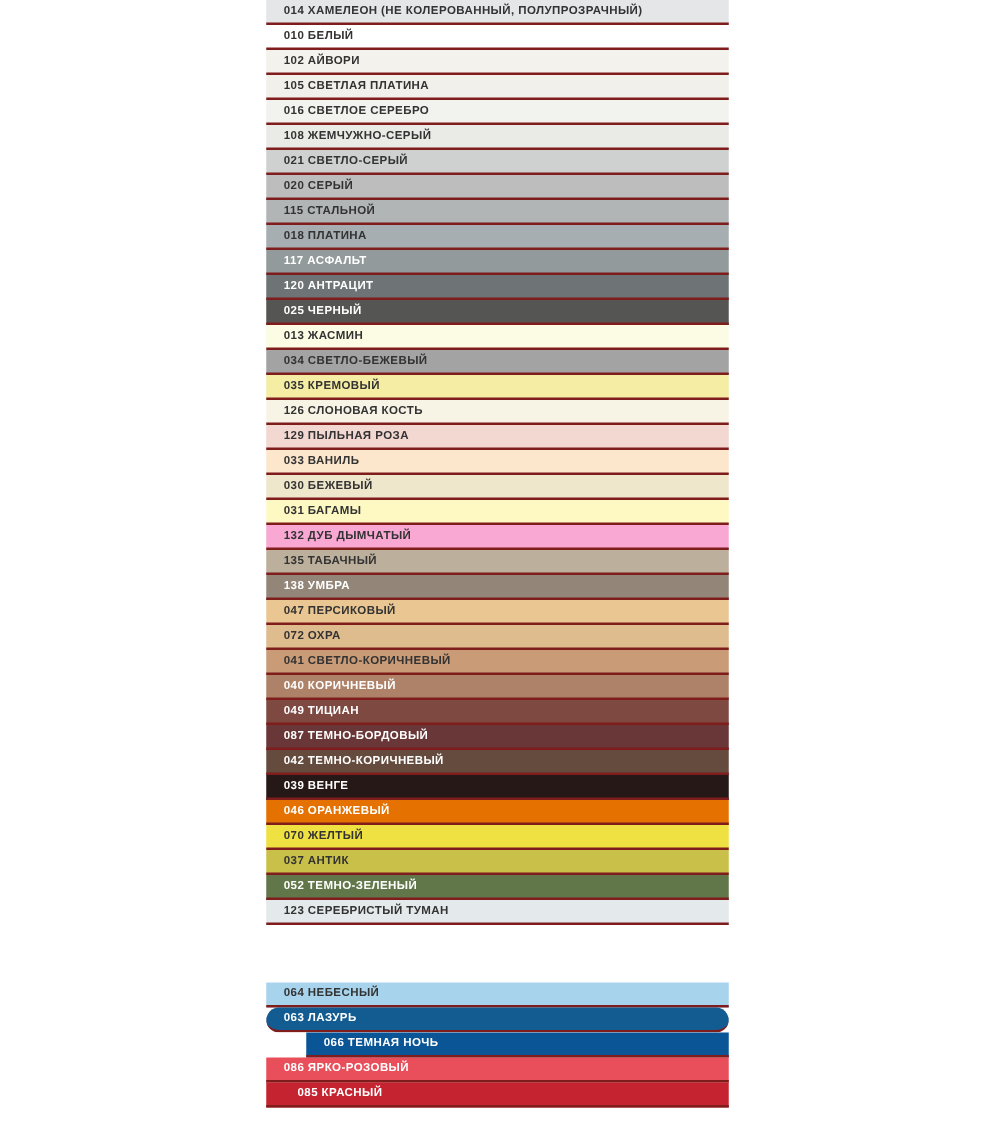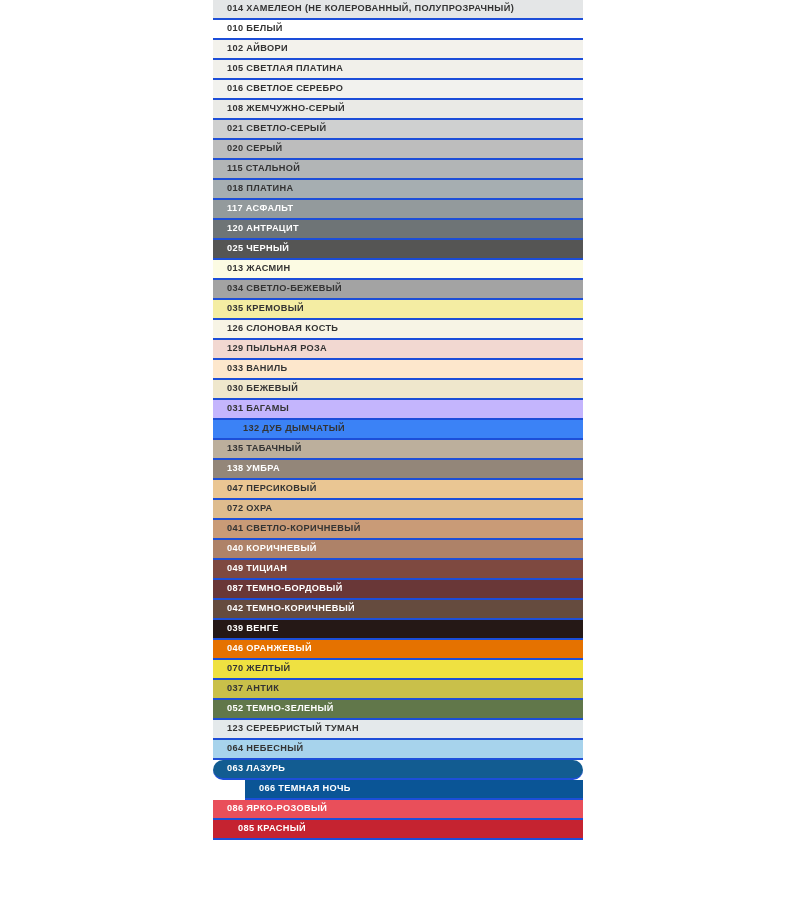--- a/index.html
+++ b/index.html
@@ -29,21 +29,21 @@
     display: flex;
     flex-direction: column;
   }
   .swatch-row {
     position: relative;
     height: 20px;
     flex: 0 0 20px;
     box-sizing: border-box;
     display: flex;
     align-items: center;
-    border-bottom: 2px solid #1d4ed8;
+    border-bottom: 2px solid #7f1d1d;
     overflow: hidden;
   }
   .swatch-label {
     font-size: 9.2px;
     letter-spacing: 0.35px;
     font-weight: 600;
     line-height: 1;
     padding-left: 14px;
     white-space: nowrap;
     text-transform: uppercase;
@@ -112,24 +112,24 @@
       </div>
       <div class="swatch-row" style="background-color: rgb(242, 216, 209);">
         <span class="swatch-label">129 ПЫЛЬНАЯ РОЗА</span>
       </div>
       <div class="swatch-row" style="background-color: rgb(253, 231, 204);">
         <span class="swatch-label">033 ВАНИЛЬ</span>
       </div>
       <div class="swatch-row" style="background-color: rgb(239, 231, 204);">
         <span class="swatch-label">030 БЕЖЕВЫЙ</span>
       </div>
-      <div class="swatch-row" style="background-color: #c4b5fd;">
+      <div class="swatch-row" style="background-color: #fef9c3;">
         <span class="swatch-label">031 БАГАМЫ</span>
       </div>
-      <div class="swatch-row" style="background-color: #3b82f6; padding-left: 16px;">
+      <div class="swatch-row" style="background-color: #f9a8d4;">
         <span class="swatch-label">132 ДУБ ДЫМЧАТЫЙ</span>
       </div>
       <div class="swatch-row" style="background-color: rgb(188, 175, 156);">
         <span class="swatch-label">135 ТАБАЧНЫЙ</span>
       </div>
       <div class="swatch-row dark" style="background-color: rgb(147, 134, 121);">
         <span class="swatch-label">138 УМБРА</span>
       </div>
       <div class="swatch-row" style="background-color: rgb(234, 198, 147);">
         <span class="swatch-label">047 ПЕРСИКОВЫЙ</span>
@@ -163,21 +163,21 @@
       </div>
       <div class="swatch-row" style="background-color: rgb(201, 192, 74);">
         <span class="swatch-label">037 АНТИК</span>
       </div>
       <div class="swatch-row dark" style="background-color: rgb(97, 119, 74);">
         <span class="swatch-label">052 ТЕМНО-ЗЕЛЕНЫЙ</span>
       </div>
       <div class="swatch-row" style="background-color: rgb(228, 233, 235);">
         <span class="swatch-label">123 СЕРЕБРИСТЫЙ ТУМАН</span>
       </div>
-      <div class="swatch-row" style="background-color: rgb(167, 211, 236);">
+      <div class="swatch-row" style="background-color: rgb(167, 211, 236); margin-top: 46px;">
         <span class="swatch-label">064 НЕБЕСНЫЙ</span>
       </div>
       <div class="swatch-row dark" style="background-color: rgb(18, 92, 145); border-radius: 10px;">
         <span class="swatch-label">063 ЛАЗУРЬ</span>
       </div>
       <div class="swatch-row dark" style="background-color: rgb(10, 85, 150); margin-left: 32px;">
         <span class="swatch-label">066 ТЕМНАЯ НОЧЬ</span>
       </div>
       <div class="swatch-row dark" style="background-color: rgb(233, 79, 90);">
         <span class="swatch-label">086 ЯРКО-РОЗОВЫЙ</span>

